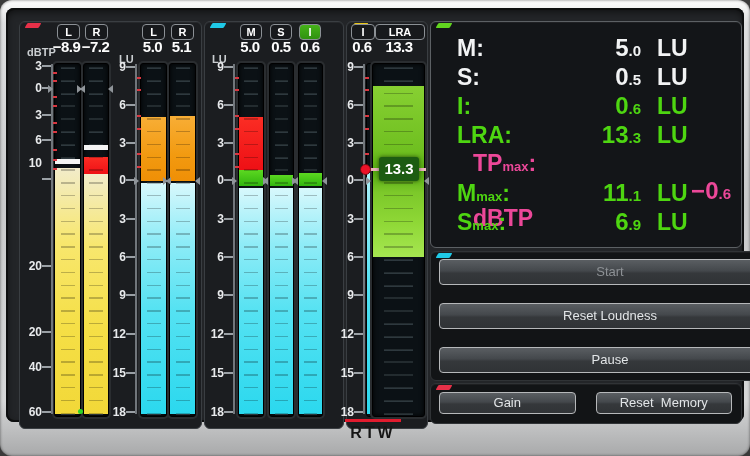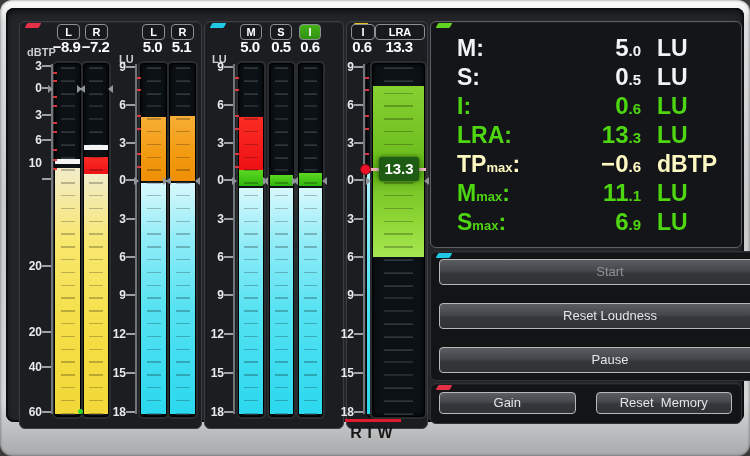--- a/index.html
+++ b/index.html
@@ -55,21 +55,21 @@
     box-shadow:0 0 4px rgba(0,0,0,.6);}
   
   #rows{position:absolute;left:26px;right:10px;top:12px;bottom:12px;display:flex;flex-direction:column;justify-content:space-between;}
   .rrow{display:flex;align-items:baseline;height:27px;}
   .rlbl{font-size:23px;font-weight:bold;}
   .rsub{font-size:13px;font-weight:bold;}
   .rval{margin-left:auto;text-align:right;}
   .ri{font-size:24px;font-weight:bold;}
   .rd{font-size:15px;font-weight:bold;}
   .runit{font-size:23px;font-weight:bold;width:74px;margin-left:16px;text-align:left;}
-  .c-white{color:#f2f3f4;} .c-green{color:#4ed611;} .c-red{color:#fef9c3;}
+  .c-white{color:#f2f3f4;} .c-green{color:#4ed611;} .c-red{color:#ec4899;flex-direction:column;}
   
   #transport-stack{position:absolute;left:8px;right:8px;top:7px;bottom:7px;display:flex;flex-direction:column;justify-content:space-between;}
   #mem-stack{position:absolute;left:8px;right:9px;top:8px;bottom:9px;display:flex;gap:20px;}
   .btn{height:26px;line-height:24px;text-align:center;font-size:13px;color:#e2e5e7;white-space:pre;
     background:linear-gradient(180deg,#5a5e62 0%,#44484c 45%,#35383b 55%,#303336 100%);
     border:1px solid #b6b8ba;border-radius:4px;box-sizing:border-box;}
   .btn.disabled{color:#8d9195;}
   #mem-stack .btn{flex:1;height:22px;line-height:20px;}
   
   .lstripe{position:absolute;left:345px;top:419px;width:56px;height:3px;background:#e11b2e;z-index:3;}

